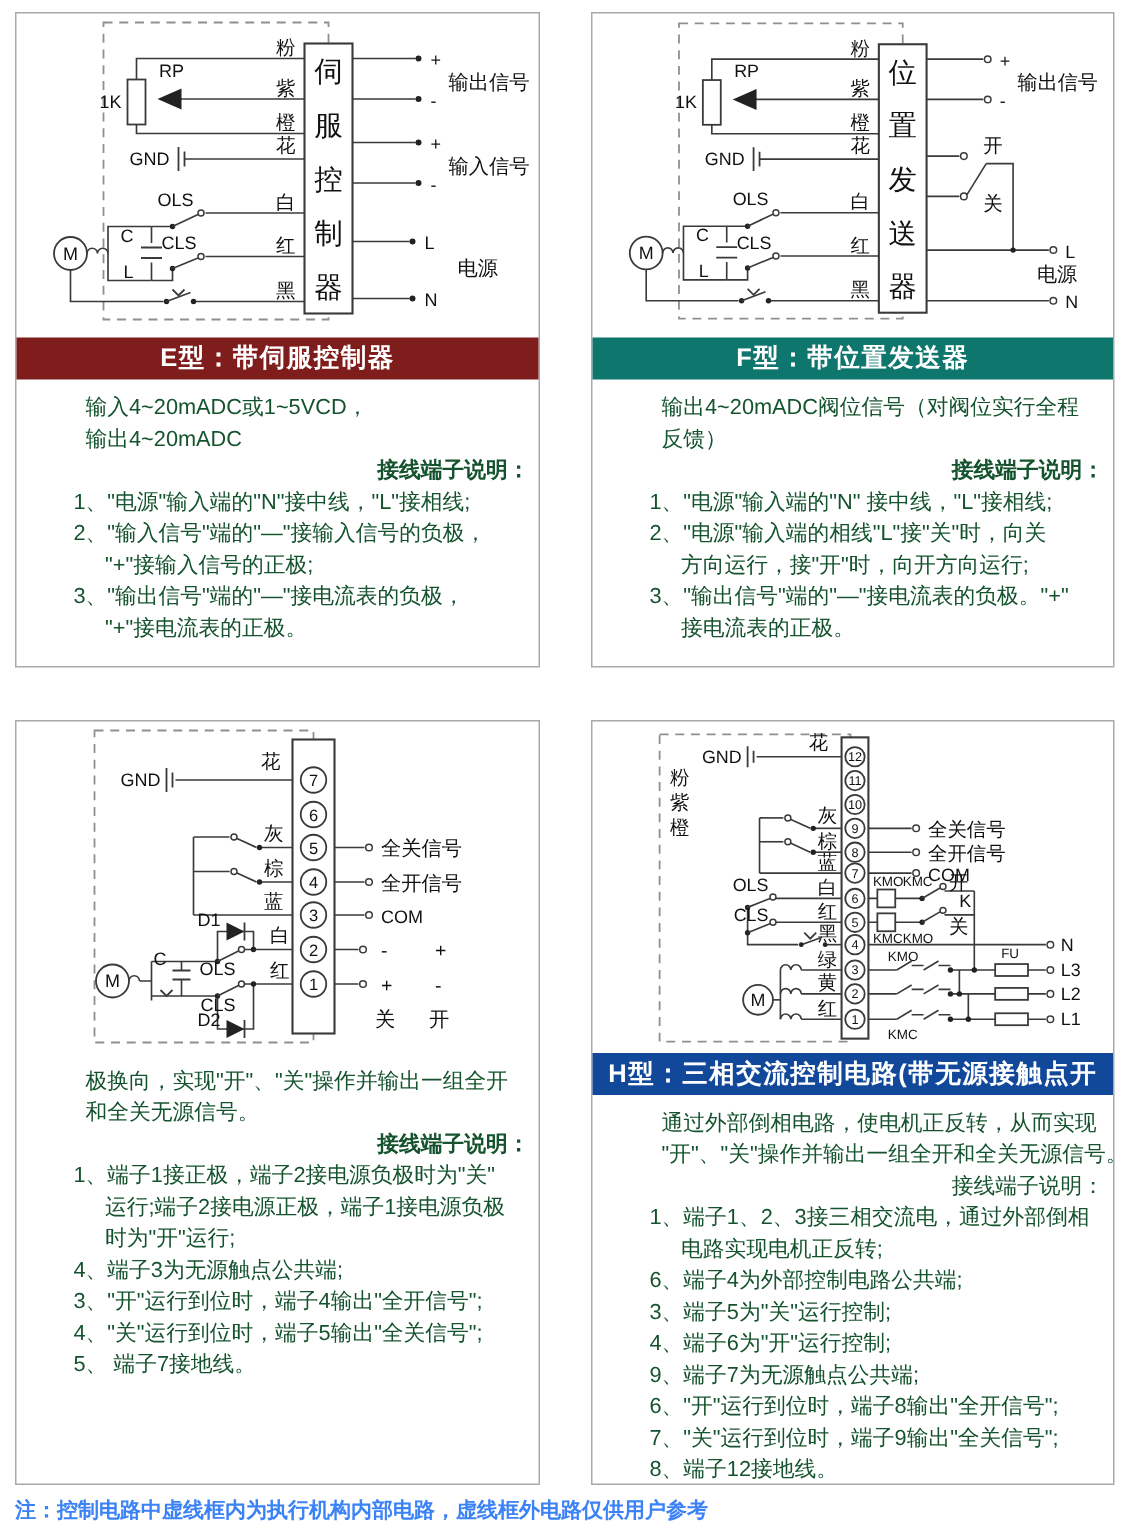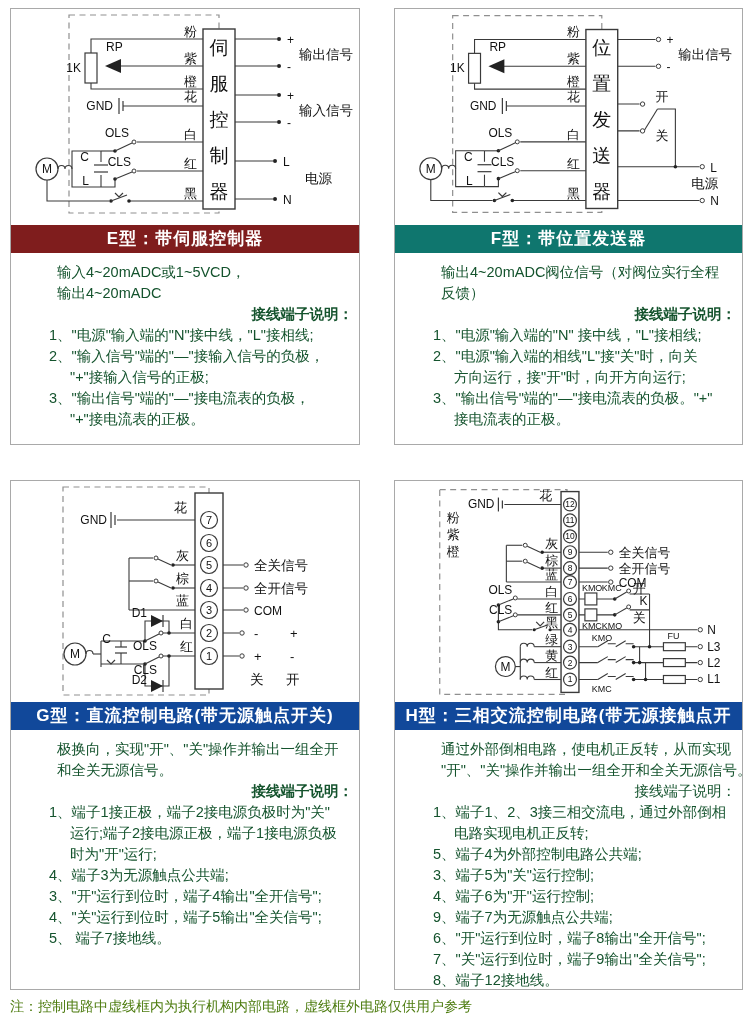--- a/index.html
+++ b/index.html
@@ -15,21 +15,21 @@
   .q-g .diag-wrap,.q-h .diag-wrap { height:221px; }
   .titlebar { height:28px; background:#11489a; color:#fff; text-align:center;
               font-size:17px; font-weight:bold; line-height:28px; letter-spacing:1px; }
   .tb { padding:9px 6px 0 38px; font-size:14.5px; line-height:21px; color:#14532d; }
   .tb .ln { white-space:nowrap; }
   .tb .intro { padding-left:8px; }
   .tb .cont { padding-left:21px; }
   .tb .head { font-weight:bold;text-align:right; }
   .tb .head.plain { font-weight:normal; }
   .note { position:absolute; left:10px; top:998px; width:736px;
-          font-size:14px; font-weight:normal; color:#4d7c0f; }
+          font-size:14px; font-weight:bold; color:#3b82f6; }
   svg.diag { display:block; width:100%; height:100%; }
   .diag .w { stroke:#3a3a3a; stroke-width:1.1; fill:none; }
   .diag .cpt { stroke:#3a3a3a; stroke-width:1.2; fill:none; }
   .diag .dash { stroke:#8f8f8f; stroke-width:1.2; fill:none; stroke-dasharray:6 4.5; }
   .diag .box { stroke:#3a3a3a; stroke-width:1.4; fill:#fff; }
   .diag .dot { fill:#222; stroke:none; }
   .diag .odot { fill:#fff; stroke:#3a3a3a; stroke-width:1; }
   .diag .fl { fill:#222; stroke:none; }
   .diag text { fill:#111; font-family:"Liberation Sans", sans-serif; }
   .diag .t { font-size:12px; }
@@ -310,21 +310,20 @@
         <text class="cn2" x="243" y="112">全开信号</text>
         <text class="t" x="243" y="134">COM</text>
         <text class="cn" x="243" y="157">-</text>
         <text class="cn" x="279" y="157">+</text>
         <text class="cn" x="243" y="180">+</text>
         <text class="cn" x="279" y="180">-</text>
         <text class="cn2" x="239" y="203">关</text>
         <text class="cn2" x="275" y="203">开</text>
       </svg>
     </div>
-    <div class="titlebar" style="background: rgb(17, 72, 154);">G型：直流控制电路(带无源触点开关)</div>
     <div class="tb">
       <div class="ln intro">极换向，实现"开"、"关"操作并输出一组全开</div>
       <div class="ln intro">和全关无源信号。</div>
       <div class="ln head">接线端子说明：</div>
       <div class="ln">1、端子1接正极，端子2接电源负极时为"关"</div>
       <div class="ln cont">运行;端子2接电源正极，端子1接电源负极</div>
       <div class="ln cont">时为"开"运行;</div>
       <div class="ln">4、端子3为无源触点公共端;</div>
       <div class="ln">3、"开"运行到位时，端子4输出"全开信号";</div>
       <div class="ln">4、"关"运行到位时，端子5输出"全关信号";</div>
@@ -477,21 +476,21 @@
         <text class="t" x="314" y="203">L1</text>
       </svg>
     </div>
     <div class="titlebar" style="background: rgb(17, 72, 154);">H型：三相交流控制电路(带无源接触点开关)</div>
     <div class="tb">
       <div class="ln intro">通过外部倒相电路，使电机正反转，从而实现</div>
       <div class="ln intro">"开"、"关"操作并输出一组全开和全关无源信号。</div>
       <div class="ln head plain">接线端子说明：</div>
       <div class="ln">1、端子1、2、3接三相交流电，通过外部倒相</div>
       <div class="ln cont">电路实现电机正反转;</div>
-      <div class="ln">5、端子4为外部控制电路公共端;</div>
+      <div class="ln">6、端子4为外部控制电路公共端;</div>
       <div class="ln">3、端子5为"关"运行控制;</div>
       <div class="ln">4、端子6为"开"运行控制;</div>
       <div class="ln">9、端子7为无源触点公共端;</div>
       <div class="ln">6、"开"运行到位时，端子8输出"全开信号";</div>
       <div class="ln">7、"关"运行到位时，端子9输出"全关信号";</div>
       <div class="ln">8、端子12接地线。</div>
     </div>
   </div>
 
   <div class="note">注：控制电路中虚线框内为执行机构内部电路，虚线框外电路仅供用户参考</div>

